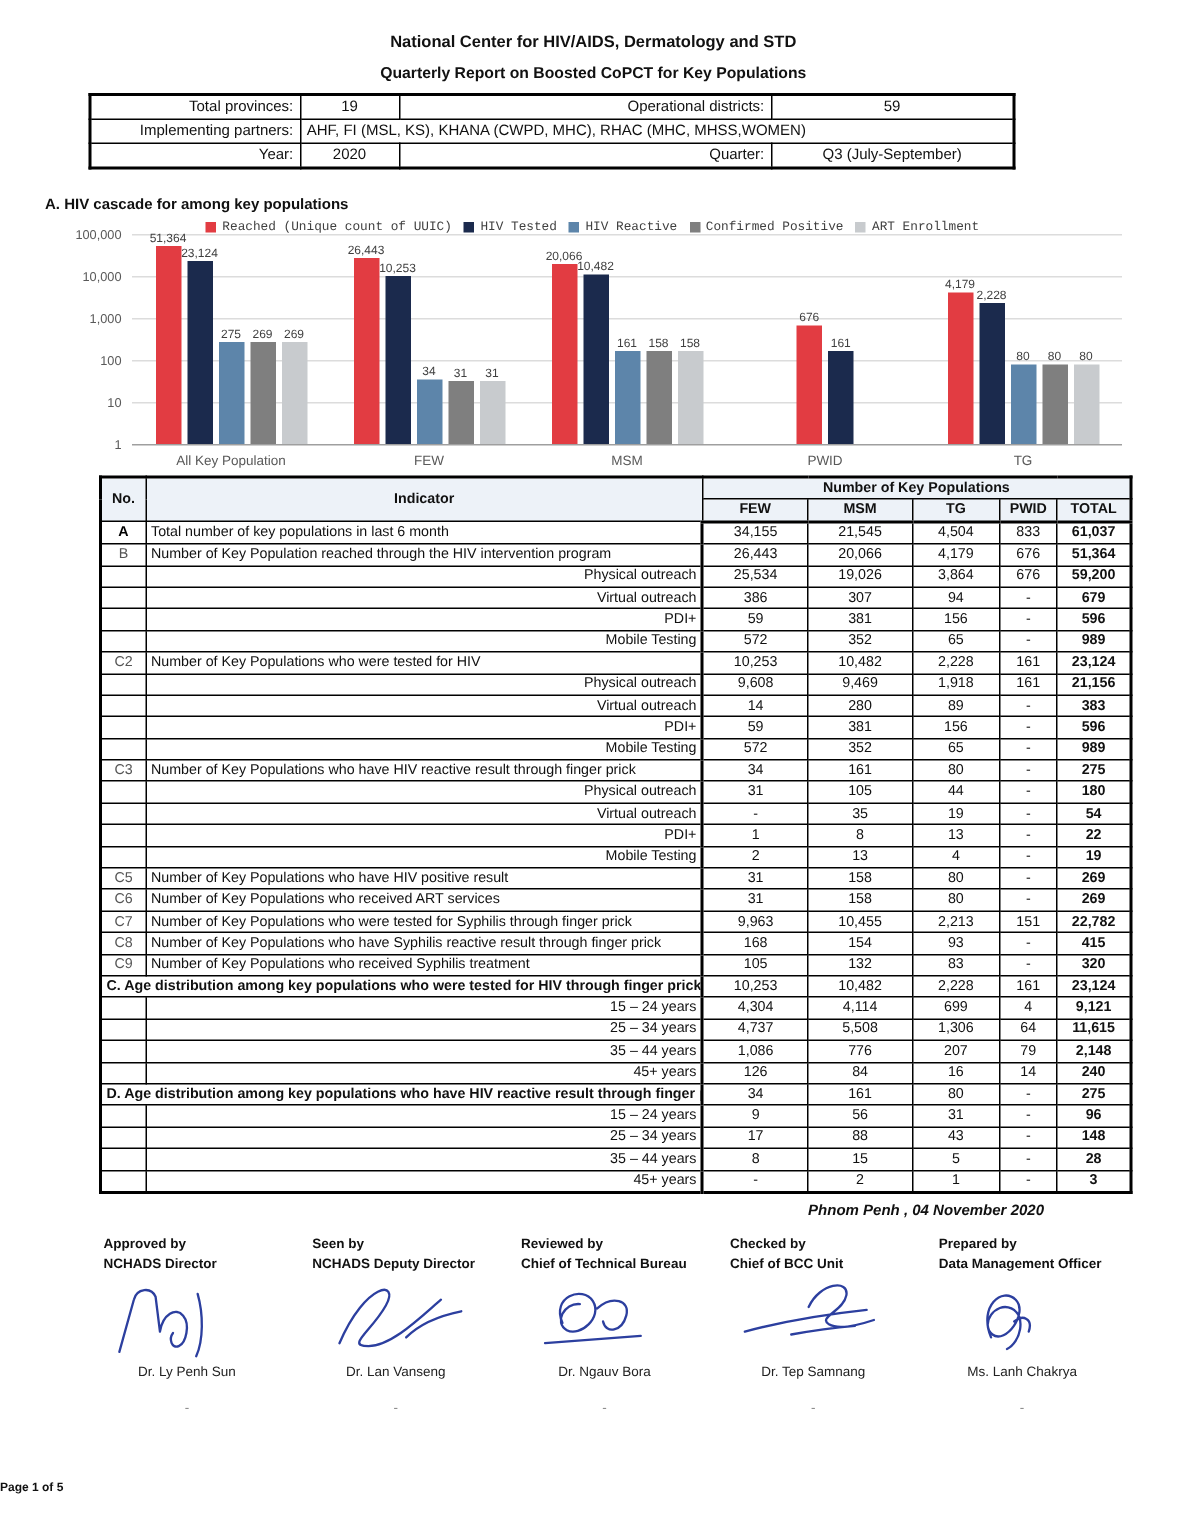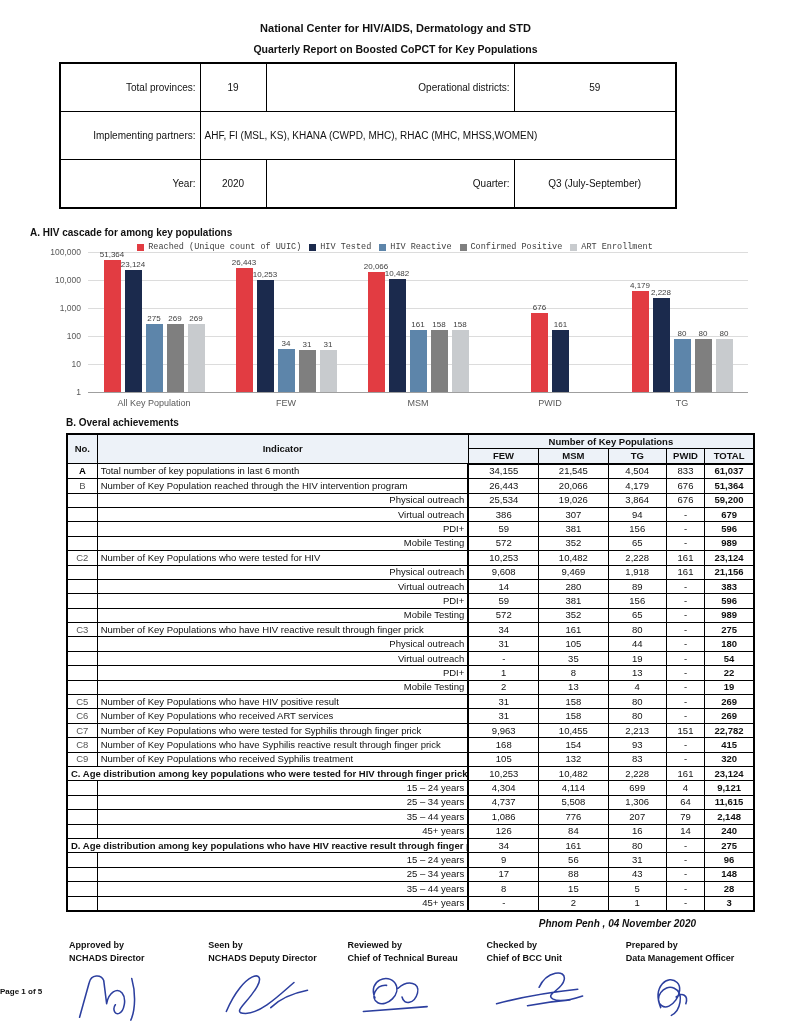--- a/index.html
+++ b/index.html
@@ -14,21 +14,21 @@
   
   .title1{margin:0;padding-top:22px;text-align:center;font-size:11px;font-weight:bold;}
   .title2{margin:9px 0 0 0;text-align:center;font-size:10.5px;font-weight:bold;}
   
   table.info{
     border-collapse:collapse;table-layout:fixed;
     margin:7px 0 0 59px;width:616px;
     border:2px solid #000;
     font-size:10px;
   }
-  table.info td{border:1px solid #000;height:15px;padding:16px 4px;overflow:hidden;white-space:nowrap;}
+  table.info td{border:1px solid #000;height:15px;padding:0 4px;overflow:hidden;white-space:nowrap;}
   table.info td.lbl{text-align:right;}
   table.info td.val{text-align:center;}
   table.info td.span-val{text-align:left;}
   
   .sec-a{margin:18px 0 0 30px;font-size:10px;font-weight:bold;}
   .sec-b{margin:9px 0 0 66px;font-size:10px;font-weight:bold;}
   
   .chart{margin:4px 0 0 30px;width:730px;}
   .legend{display:flex;justify-content:center;gap:8px;font-size:8.5px;color:#404040;font-family:Liberation Mono, monospace;}
   .legend-item{display:flex;align-items:center;gap:4px;}
@@ -226,21 +226,20 @@
       <div class="xlabels">
           <div class="xlabel">All Key Population</div>
           <div class="xlabel">FEW</div>
           <div class="xlabel">MSM</div>
           <div class="xlabel">PWID</div>
           <div class="xlabel">TG</div>
         </div>
     </div>
   </div>
 
-  <div class="sec-b">B. Overal achievements</div>
 
   <table class="ach">
     <colgroup>
       <col style="width:30px">
         <col style="width:369px">
         <col style="width:70px">
       <col style="width:69px">
         <col style="width:58px">
         <col style="width:38px">
         <col style="width:49px">

